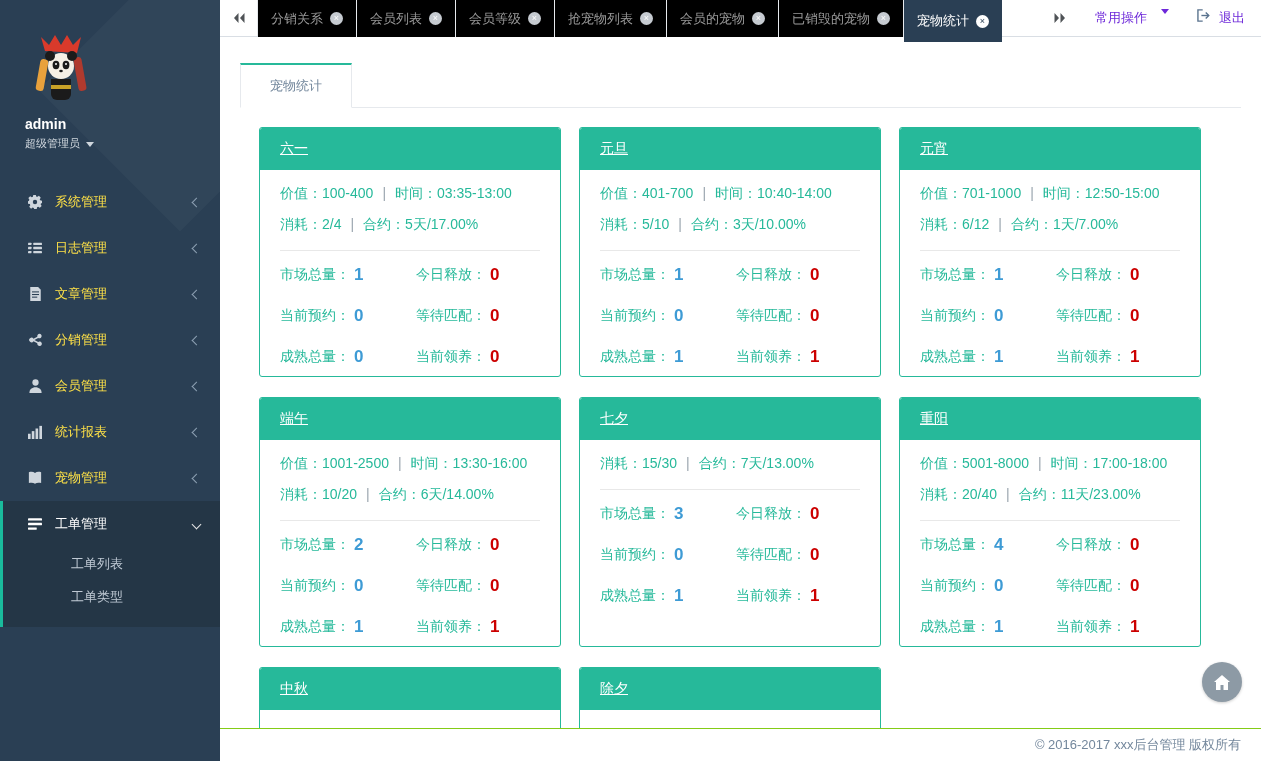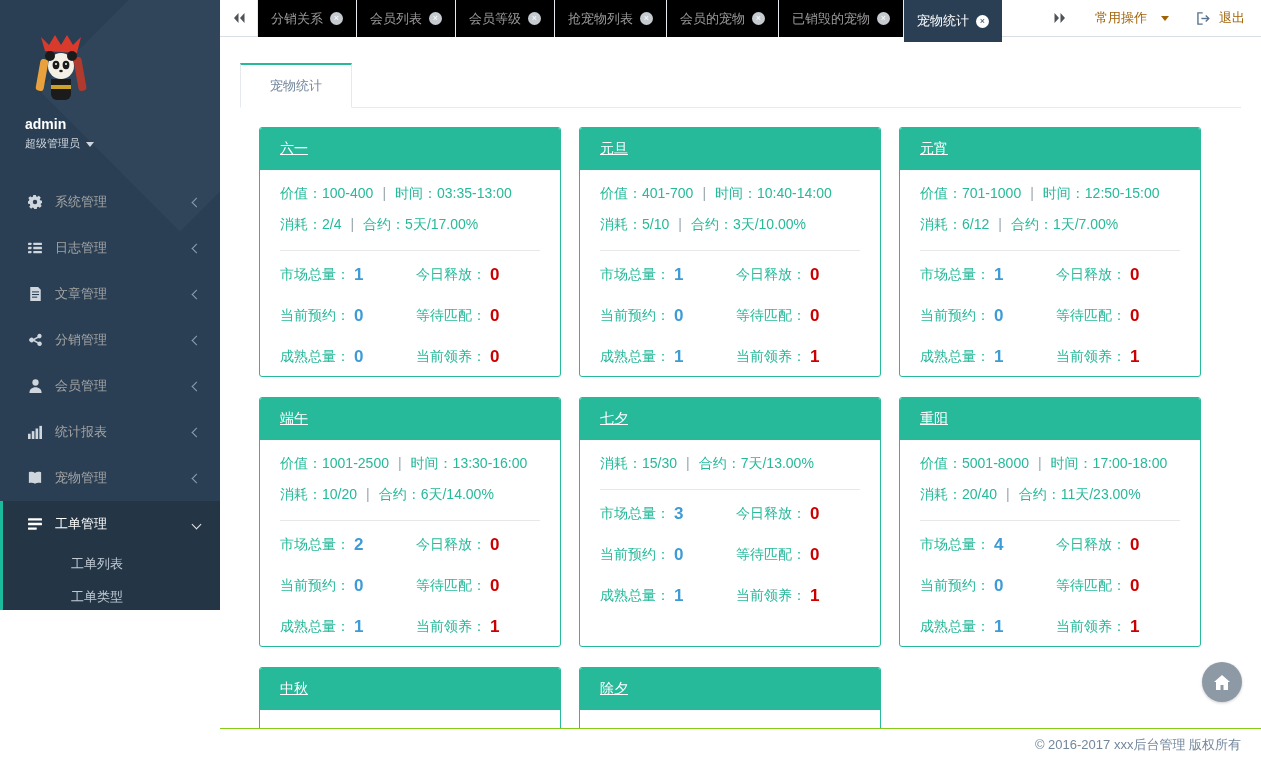--- a/index.html
+++ b/index.html
@@ -1,31 +1,31 @@
 <!DOCTYPE html>
 <html><head>
 <meta charset="utf-8">
 <style>
   * { box-sizing: border-box; margin: 0; padding: 0; }
   html,body { width:1261px; height:761px; overflow:hidden; background:#fff;
     font-family:"Liberation Sans","DejaVu Sans",sans-serif; }
   .app { position:relative; width:1261px; height:761px; }
 
   
-  .sidebar { position:absolute; left:0; top:0; width:220px; height:610px; background:#2A3F54; overflow:hidden; }
+  .sidebar { position:absolute; left:0; top:0; width:220px; height:761px; background:#2A3F54; overflow:hidden; }
   .sidebar .deco-triangle { position:absolute; right:-60px; top:-10px; width:200px; height:200px;
     background:rgba(255,255,255,0.03); transform:rotate(45deg); }
   .profile { padding:33px 0 0 35px; position:relative; }
   .profile .uname { margin-top:5px; margin-left:-10px; color:#fff; font-weight:bold; font-size:14px; }
   .profile .urole { margin-top:4px; margin-left:-10px; color:#CFD6DD; font-size:11px; cursor:pointer; }
   .caret { display:inline-block; width:0; height:0; border-left:4px solid transparent;
     border-right:4px solid transparent; border-top:5px solid currentColor; margin-left:6px; vertical-align:middle; }
   .menu { margin-top:28px; }
   .menu-item { height:46px; display:flex; align-items:center; padding:0 20px 0 27px;
-    color:#a3a3a3; font-size:13px; cursor:pointer; }
+    color:#fde047; font-size:13px; cursor:pointer; }
   .mi-icon { width:16px; display:inline-flex; justify-content:center; }
   .mi-label { margin-left:12px; }
   .chev { display:inline-block; width:7px; height:7px; border-right:1.6px solid #8DA0B3;
     border-bottom:1.6px solid #8DA0B3; margin-left:auto; }
   .chev-left { transform:rotate(135deg); }
   .chev-down { transform:rotate(45deg); border-color:#E7E7E7; }
   .menu-active-panel { background:#243646; border-left:3px solid #1ABB9C; }
   .menu-active-panel .menu-item { padding-left:24px; color:#fff; }
   .submenu { padding-bottom:14px; }
   .submenu-item { height:33px; line-height:33px; padding-left:68px; color:#BFC9D4;
@@ -37,21 +37,21 @@
   .nav-scroll { width:38px; display:flex; align-items:center; justify-content:center;
     border-right:1px solid #E6E9ED; cursor:pointer; }
   .tab-strip { display:flex; align-items:stretch; }
   .tab { display:flex; align-items:center; gap:7px; padding:0 13px; font-size:13px;
     color:#999; border-right:1px solid #E6E9ED; cursor:pointer; background:#000000; height:37px; }
   .tab .close-x { width:13px; height:13px; border-radius:50%; background:#C6CBD1; color:#fff;
     font-size:9px; line-height:13px; text-align:center; cursor:pointer; }
   .tab.active { background:#2A3F54; color:#fff; border-right:none; height:42px; z-index:2; }
   .tab.active .close-x { background:#fff; color:#2A3F54; }
   .nav-right { margin-left:auto; display:flex; align-items:center; gap:28px; padding-right:16px; }
-  .nav-right .nav-btn { display:flex; align-items:center; gap:8px; color:#a16207;
+  .nav-right .nav-btn { display:flex; align-items:flex-start; gap:8px; color:#6d28d9;
     font-size:13px; cursor:pointer; }
   .fwd-btn { cursor:pointer; display:flex; align-items:center; }
 
   
   .content { position:absolute; left:220px; top:38px; right:0; bottom:0; background:#fff; overflow:hidden; }
   .content-tabs { margin:25px 20px 0 20px; border-bottom:1px solid #E6E9ED; }
   .content-tab { display:inline-block; padding:12px 29px; background:#fff;
     border:1px solid #E6E9ED; border-top:2px solid #26B99A; border-bottom:1px solid #fff;
     margin-bottom:-1px; color:#73879C; font-size:13px; cursor:pointer; }
   .cards-grid { margin:19px 0 0 39px; display:grid; grid-template-columns:repeat(3,302px);

